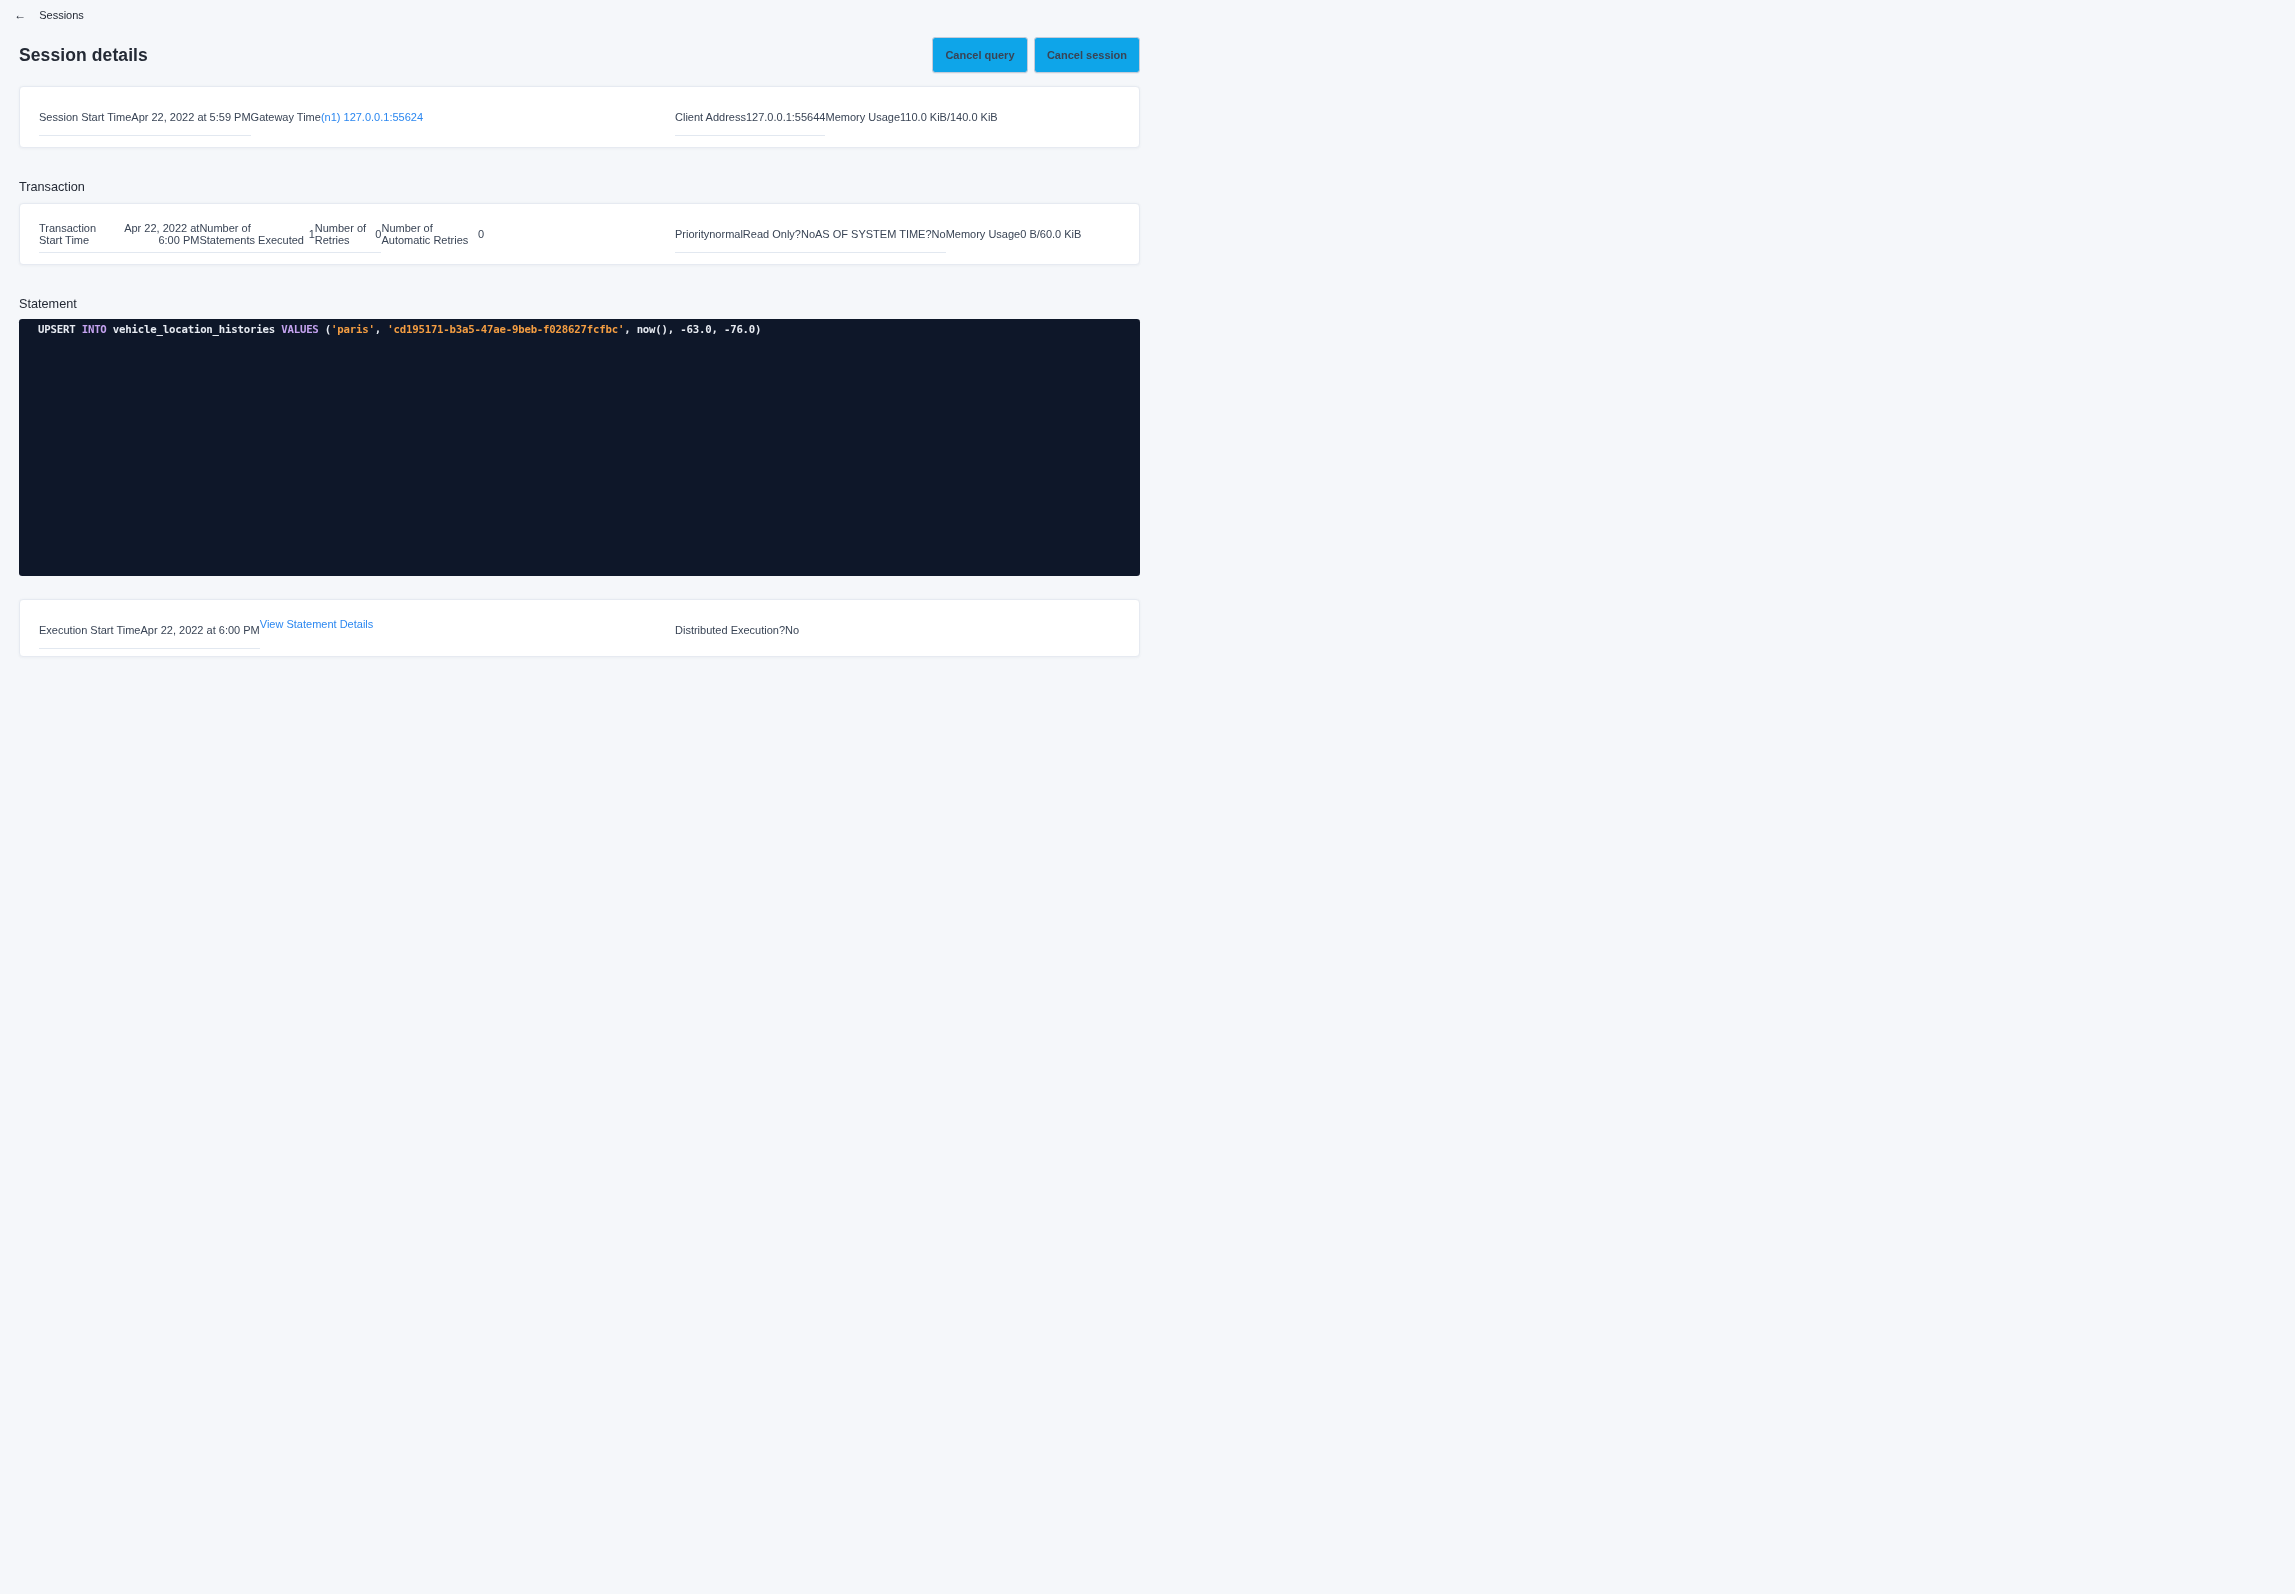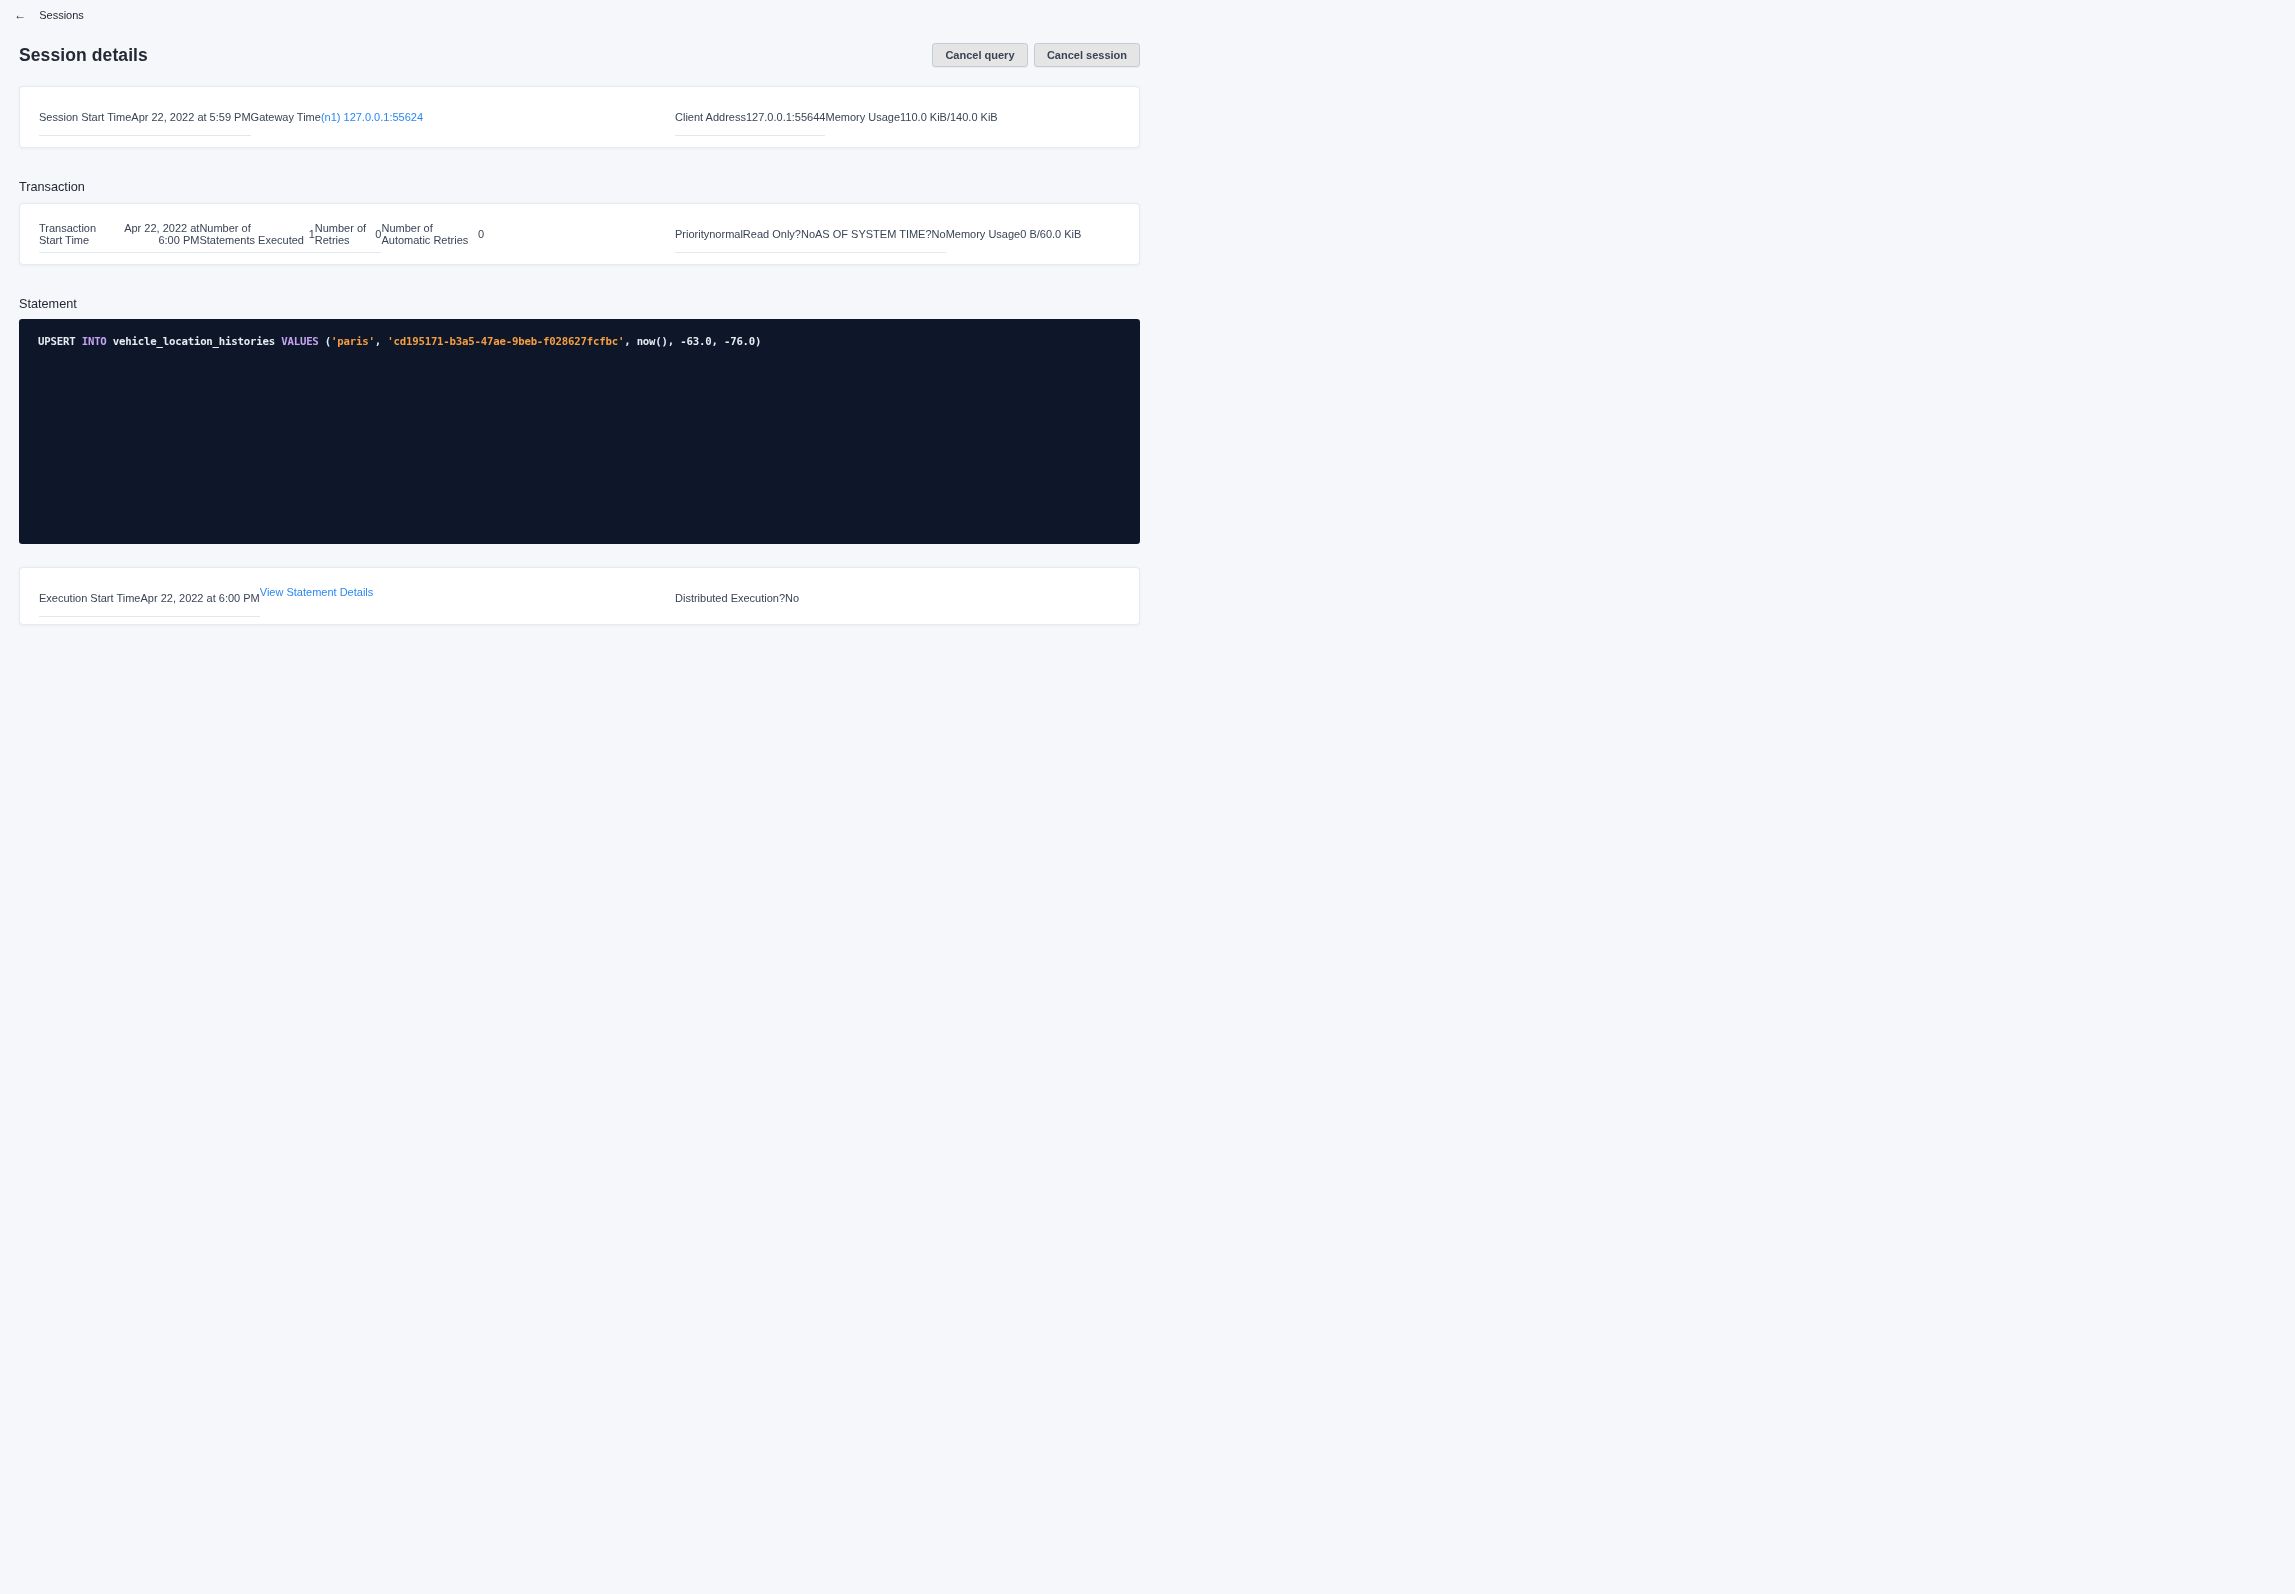--- a/index.html
+++ b/index.html
@@ -17,21 +17,21 @@
     display:flex; align-items:center; gap:13px;
     font-size:11px; color:#242a35; text-decoration:none; cursor:pointer;
   }
   .back-arrow::before { content:"←"; font-size:12px; color:#242a35; }
 
   
   .header-row { margin-top:20px; height:24px; display:flex; align-items:center; justify-content:space-between; }
   h1.page-title { font-size:17.5px; font-weight:600; color:#242a35; letter-spacing:0.1px; }
   .header-actions { display:flex; gap:6.4px; }
   .btn {
-    height:24px; padding:0 12px; background:#e5e5e5;
+    height:36px; padding:0 12px; background:#0ea5e9;
     border:0.8px solid #c5ccd9; border-radius:3.2px;
     font-family:"Liberation Sans", sans-serif;
     font-size:11px; font-weight:700; color:#394455;
     cursor:pointer; box-shadow:0 0.8px 0.8px rgba(30,40,60,0.05);
   }
 
   
   .card {
     background:#ffffff; border:0.8px solid #e6eaf1; border-radius:4px;
     box-shadow:0 0.8px 2.4px rgba(60,75,100,0.05);
@@ -45,22 +45,22 @@
   .lbl { font-size:11px; color:#394455; }
   .val { font-size:11px; color:#394455; text-align:right; }
   a.val-link { font-size:11px; color:#2b87f0; text-decoration:none; cursor:pointer; text-align:center; }
 
   
   h2.section-heading { font-size:12.7px; font-weight:400; color:#242a35; margin:32px 0 8.7px; line-height:14.3px; }
   h2.statement-heading { margin-bottom:8px; }
 
   
   .code-block {
-    height:225px; background:#0e1729; border-radius:3.2px;
-    padding:14px 19px; overflow:hidden;
+    height:257px; background:#0e1729; border-radius:3.2px;
+    padding:2px 19px; overflow:hidden;
   }
   .code-block code {
     font-family:"DejaVu Sans Mono", monospace;
     font-size:10.7px; line-height:17.5px; font-weight:600;
     white-space:pre; color:#e7ebf2; letter-spacing:-0.2px;
   }
   .tk-kw { color:#c5a3f0; }
   .tk-str { color:#f59e42; }
 
   

